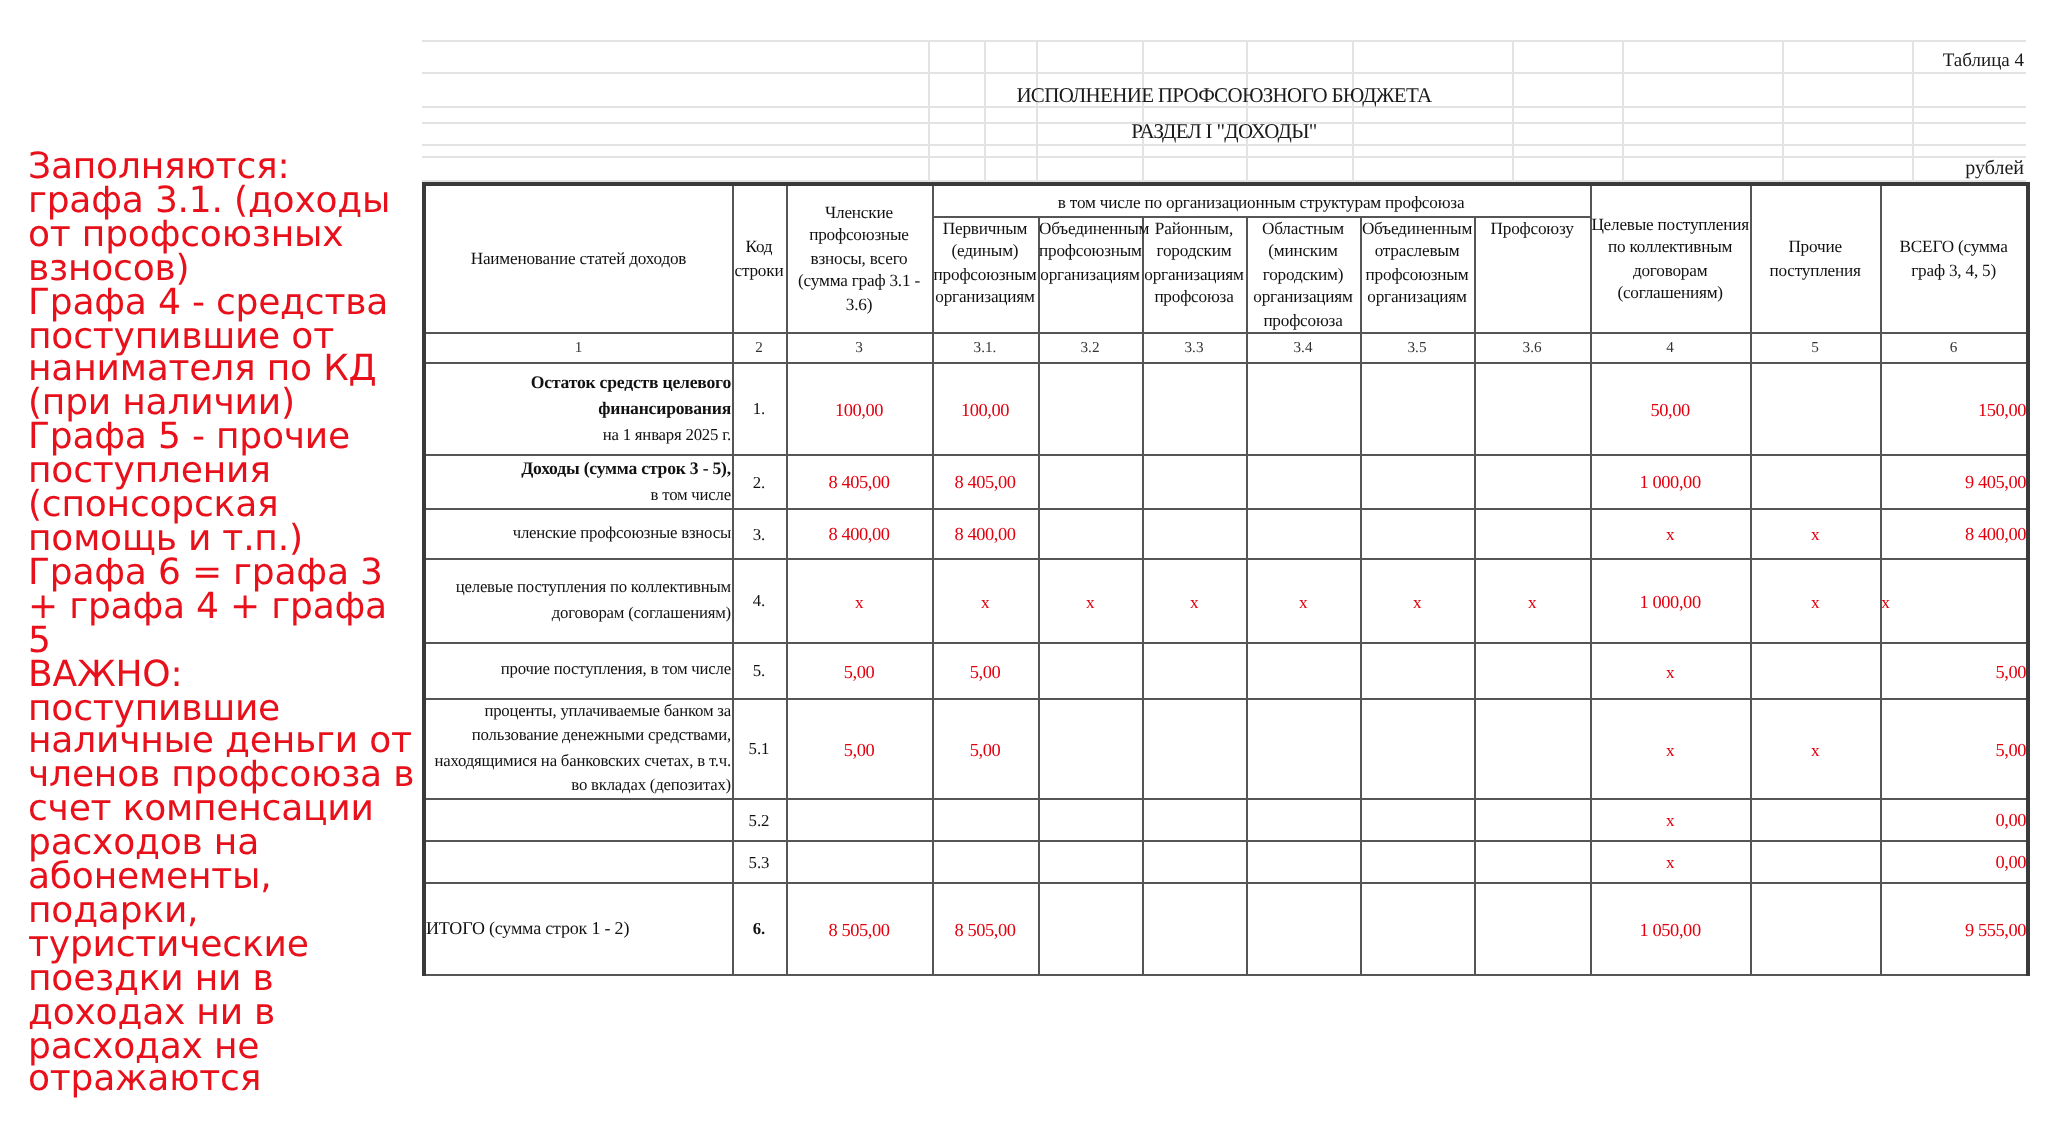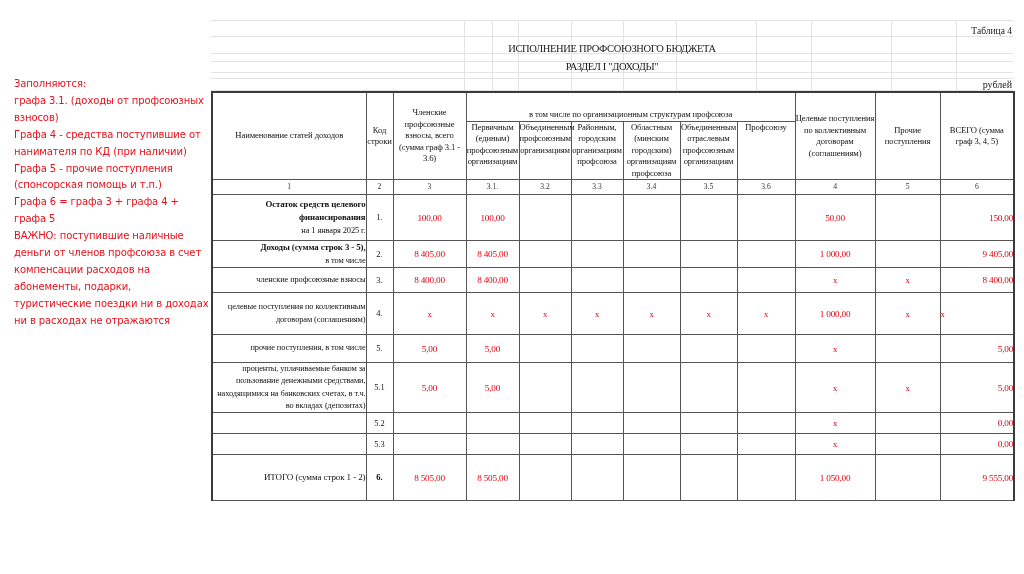--- a/index.html
+++ b/index.html
@@ -16,21 +16,21 @@
   }
 
   
   #notes {
     position: absolute;
     left: 14px;
     top: 76px;
     width: 196px;
     color: #e8101a;
     font-family: "DejaVu Sans", sans-serif;
-    font-size: 10px;
+    font-size: 18px;
     line-height: 16.9px;
     letter-spacing: -0.1px;
   }
   #notes div { white-space: pre-wrap; }
 
   
   #sheet-grid {
     position: absolute;
     left: 211px;
     top: 20px;
@@ -103,21 +103,21 @@
   .rowlabel {
     font-size: 8.4px;
     line-height: 12.2px;
     padding: 3px 3px 3px 4px;
     text-align: right;
     vertical-align: top;
     letter-spacing: -0.1px;
   }
   .rowlabel .b { font-weight: bold; font-size: 8.8px; }
   .rowlabel.mid { vertical-align: middle; }
-  .rowlabel.ctr { text-align: right; vertical-align: middle; font-weight: bold; font-size: 9px; }
+  .rowlabel.ctr { text-align: left; vertical-align: middle; font-weight: bold; font-size: 9px; }
 
   .code {
     text-align: center;
     font-size: 8.4px;
     vertical-align: middle;
   }
 
   .val {
     color: #e3000f;
     font-weight: bold;
@@ -186,21 +186,21 @@
     <col style="width:80px">
     <col style="width:65px">
     <col style="width:74px">
   </colgroup>
 
   <thead>
     <tr>
       <td class="hcell outer-l top-th" rowspan="2">Наименование статей доходов</td>
       <td class="hcell top-th" rowspan="2">Код строки</td>
       <td class="hcell bold top-th" rowspan="2">Членские профсоюзные взносы, всего (сумма граф 3.1 - 3.6)</td>
-      <td class="hcell top-th" colspan="6" style="vertical-align:top; padding-top:16px;">в том числе по организационным структурам профсоюза</td>
+      <td class="hcell top-th" colspan="6" style="vertical-align:top; padding-top:3px;">в том числе по организационным структурам профсоюза</td>
       <td class="hcell bold top-th" rowspan="2">Целевые поступления по коллективным договорам (соглашениям)</td>
       <td class="hcell bold top-th" rowspan="2">Прочие поступления</td>
       <td class="hcell bold top-th outer-r" rowspan="2">ВСЕГО (сумма граф 3, 4, 5)</td>
     </tr>
     <tr>
       <td class="hcell" style="vertical-align:top">Первичным (единым) профсоюзным организациям</td>
       <td class="hcell" style="vertical-align:top">Объединенным профсоюзным организациям</td>
       <td class="hcell" style="vertical-align:top">Районным, городским организациям профсоюза</td>
       <td class="hcell" style="vertical-align:top">Областным (минским городским) организациям профсоюза</td>
       <td class="hcell" style="vertical-align:top">Объединенным отраслевым профсоюзным организациям</td>

